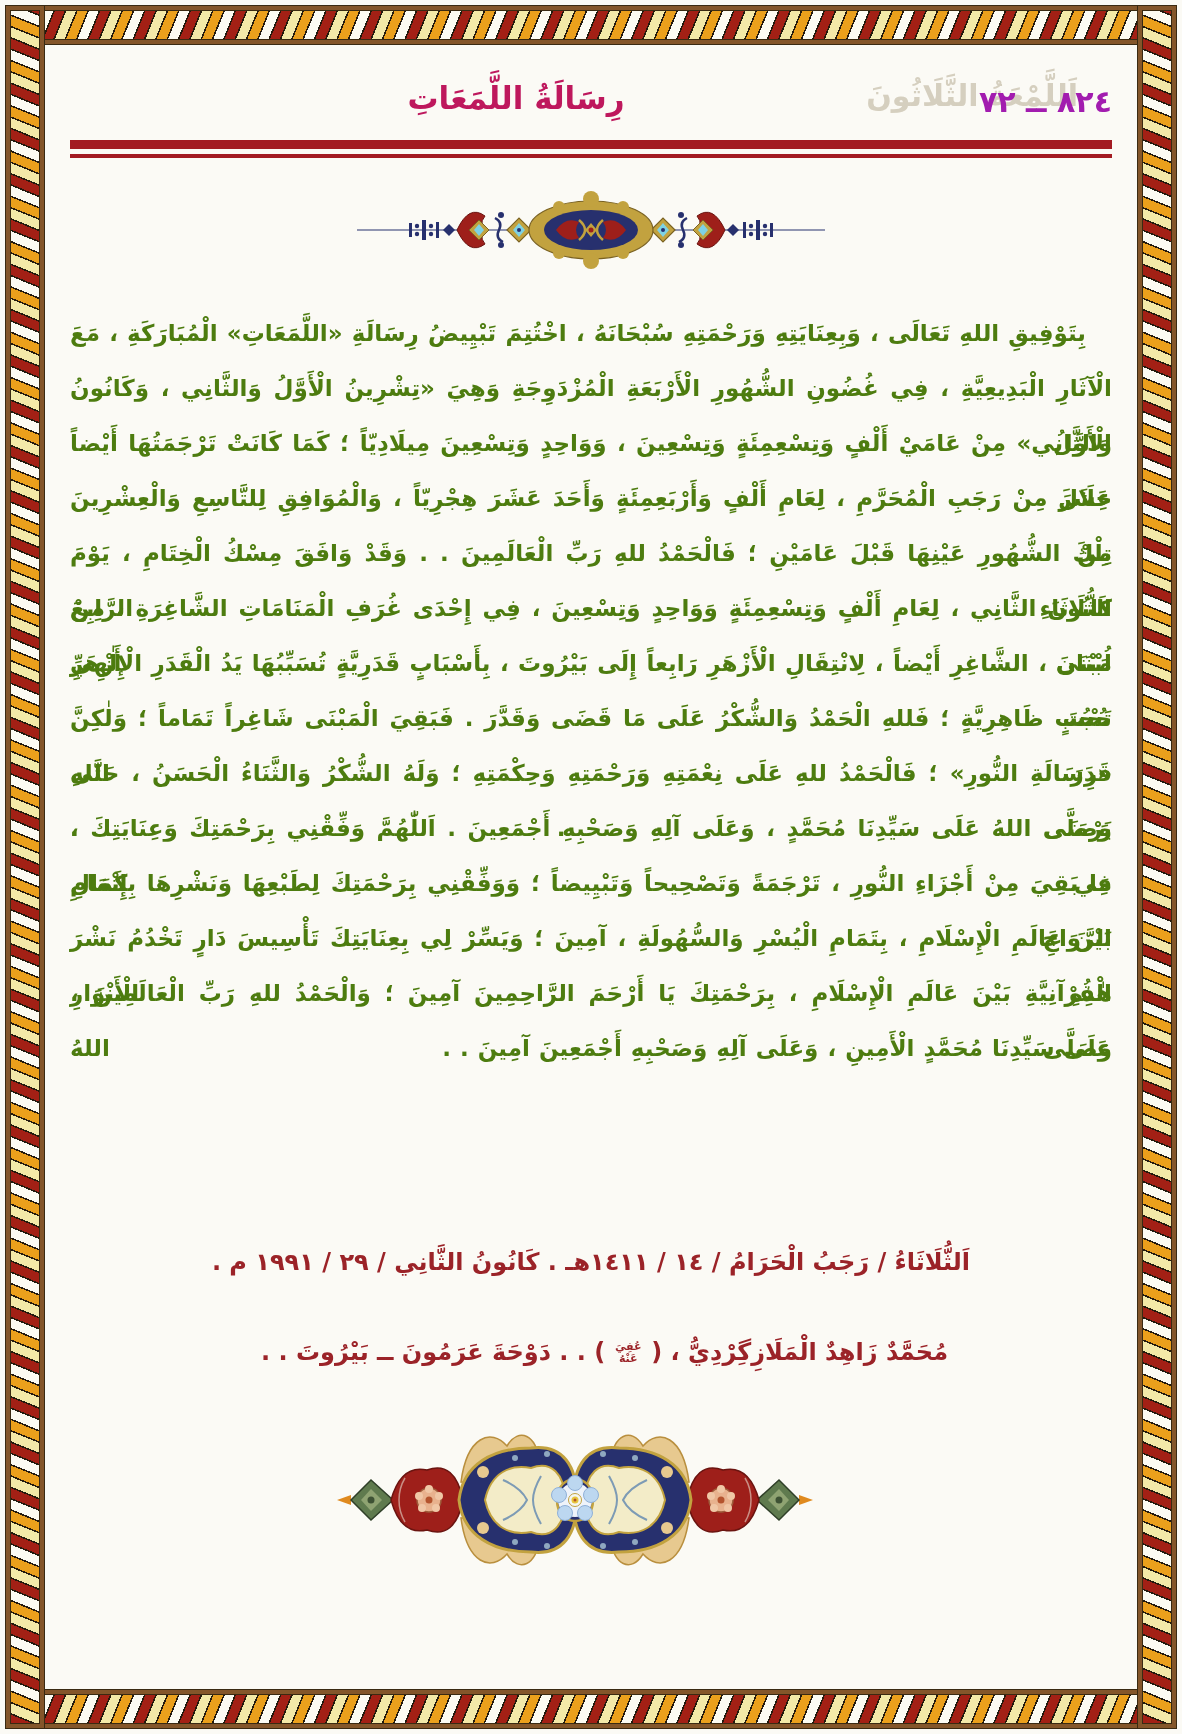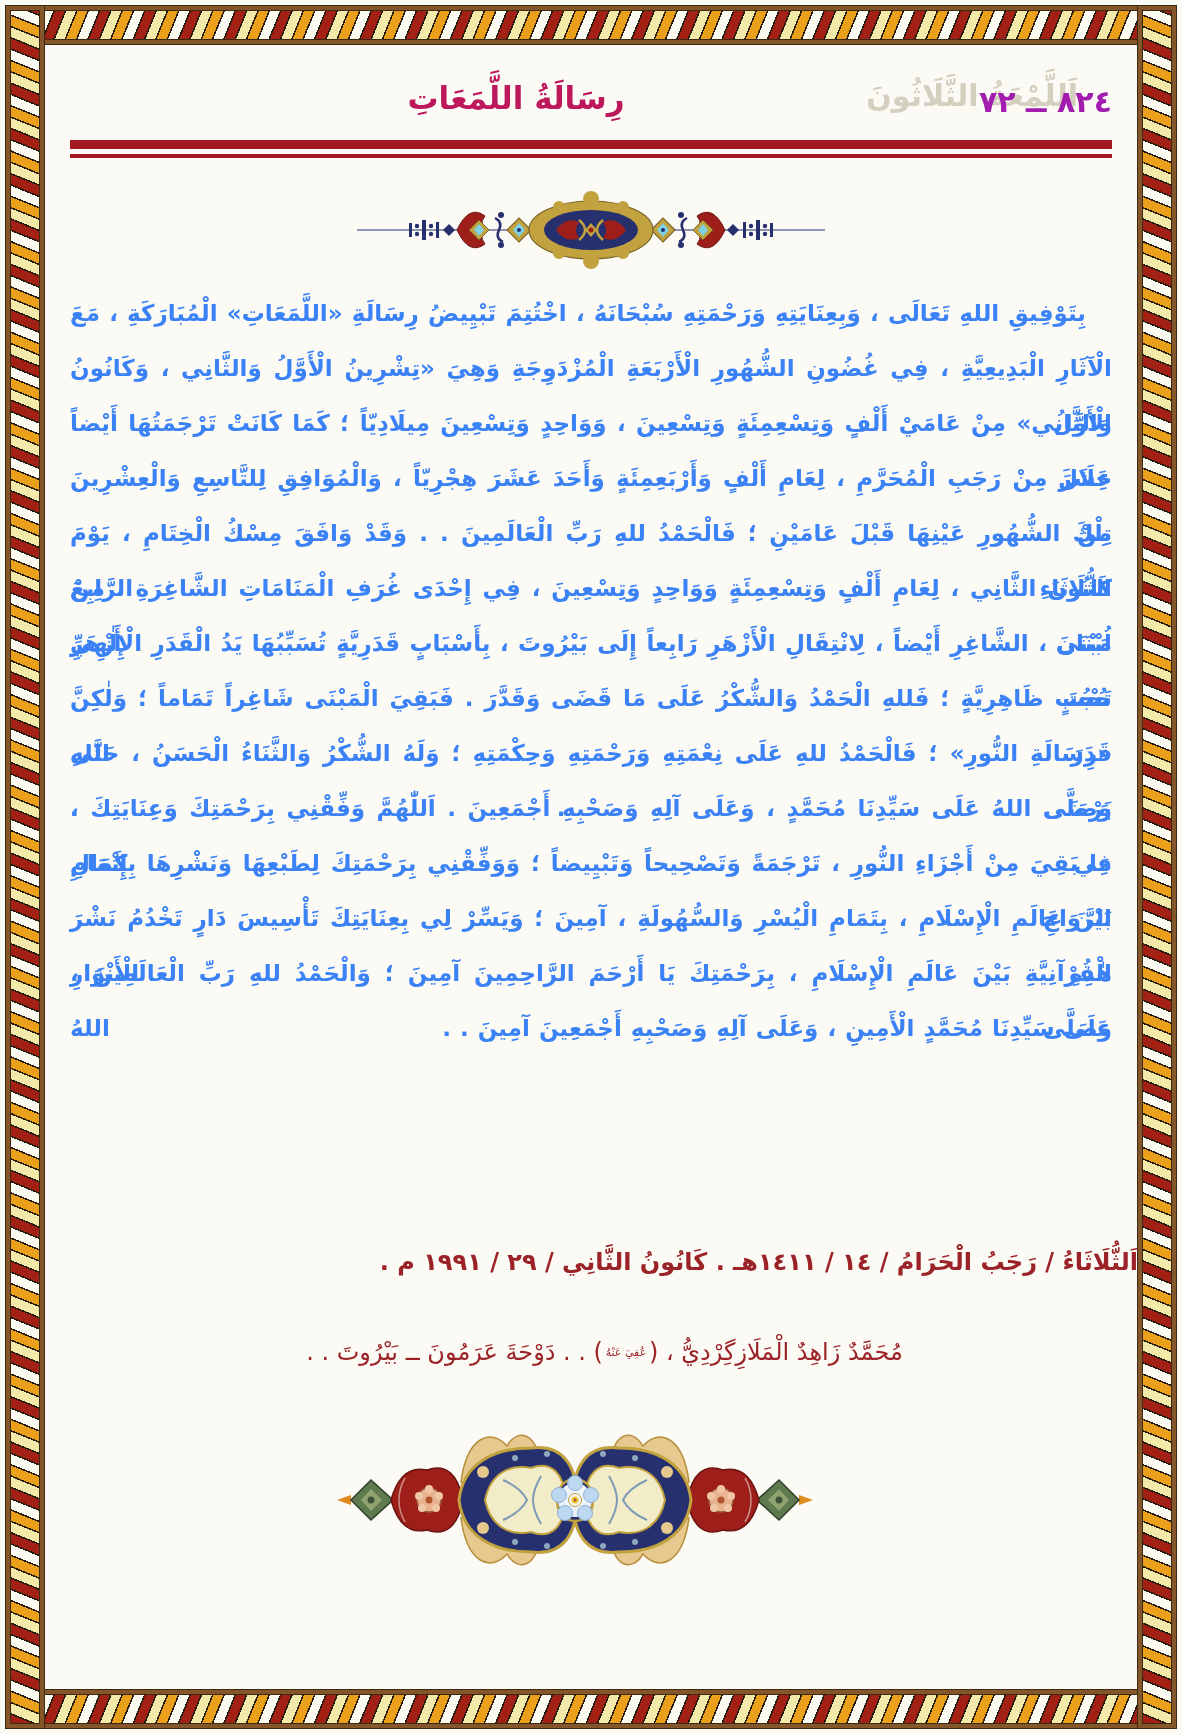--- a/index.html
+++ b/index.html
@@ -33,31 +33,31 @@
   .pagenum{position:absolute;top:40px;right:26px;color:#a21caf;
            font-size:30px;font-weight:bold;letter-spacing:3px;z-index:2;}
   .rules{position:absolute;top:96px;left:26px;right:26px;}
   .rule-thick{height:9px;background:#a31b22;}
   .rule-thin{height:4px;background:#a31b22;margin-top:5px;}
 
   
   .divider{position:absolute;top:138px;left:0;right:0;text-align:center;}
 
   
-  .body{position:absolute;top:242px;left:26px;right:26px;
-        color:#3b82f6;font-size:23px;font-weight:bold;}
+  .body{position:absolute;top:262px;left:26px;right:26px;
+        color:#4d7c0f;font-size:23px;font-weight:bold;}
   .line{line-height:55px;height:55px;overflow:visible;
         text-align:justify;text-align-last:justify;-moz-text-align-last:justify;
         word-spacing:1px;}
   .line.first{text-indent:26px;}
   .line.last{text-align:left;text-align-last:right;-moz-text-align-last:right;}
   .date-line{position:absolute;top:1204px;left:0;right:-120px;margin-right:120px;
-             color:#9b2328;font-size:24px;font-weight:bold;}
+             text-align:center;color:#9b2328;font-size:24px;font-weight:bold;}
   .sig-line{position:absolute;top:1294px;left:0;right:-120px;margin-right:120px;
-            text-align:center;color:#9b2328;font-size:24px;font-weight:normal;padding-left:27px;}
+            text-align:center;color:#9b2328;font-size:24px;font-weight:bold;padding-left:27px;}
   .date-inner,.sig-inner{display:inline-block;}
   .seal{display:inline-block;width:46px;font-size:11px;line-height:12px;
         vertical-align:middle;text-align:center;color:#9b2328;}
 
   
   .footer-orn{position:absolute;top:1366px;left:0;right:32px;text-align:center;}
 </style>
 </head>
 <body>
 

